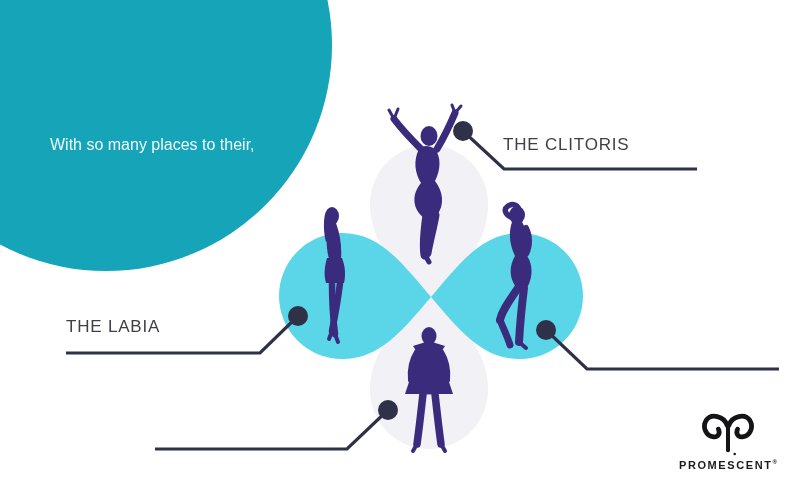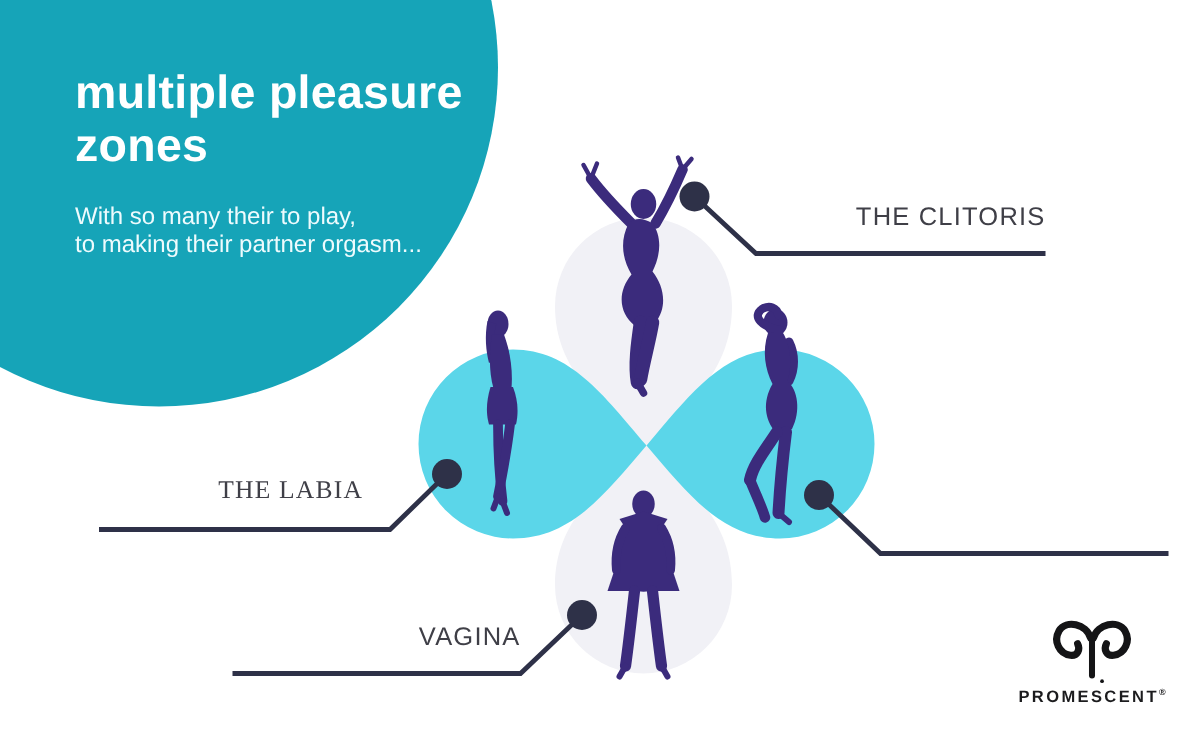--- a/index.html
+++ b/index.html
@@ -20,44 +20,39 @@
   .subtitle{
     position:absolute;left:50px;top:135px;width:260px;
     color:#eefbfd;font-size:16px;line-height:19px;font-weight:400;
   }
   .subtitle span{display:block;}
   
   svg.overlay{position:absolute;left:0;top:0;}
   
   .callout-label{
     position:absolute;color:#3f3f47;font-size:17px;letter-spacing:.8px;
-    font-weight:500;text-align:right;white-space:nowrap;
+    font-weight:500;text-align:left;white-space:nowrap;
   }
   
   .brand{position:absolute;left:662px;top:412px;width:132px;text-align:center;}
   .brand svg{display:block;margin:0 auto;}
   .brand-name{
     margin-top:3px;color:#1c1c1e;font-size:11px;font-weight:700;
     letter-spacing:1.6px;
   }
   .brand-name sup{font-size:6px;letter-spacing:0;}
 </style>
 </head>
 <body>
 
 <div id="stage">
 
   <div class="teal-circle"></div>
-  <div class="title">
-    <div>multiple pleasure</div>
-    <div>zones</div>
-  </div>
   <div class="subtitle">
-    <span>With so many their to play,</span>
-    <span>to making their partner orgasm...</span>
+    <span>With so many places to their,</span>
   </div>
 
   <svg class="overlay" width="800" height="500" viewBox="0 0 800 500">
 
     <path fill="#f1f1f6" d="M431,297 C400,270 370,246 370,204 A59,59 0 1 1 488,204 C488,246 460,270 431,297 Z"></path>
     <path fill="#f1f1f6" d="M431,297 C400,324 370,348 370,390 A59,59 0 1 0 488,390 C488,348 460,324 431,297 Z"></path>
 
     <path fill="#5bd6e9" d="M431,297 C402,263 380,233 342,233 A63,63 0 1 0 342,359 C380,359 402,331 431,297 Z"></path>
     <path fill="#5bd6e9" d="M431,297 C460,263 482,233 520,233 A62,62 0 1 1 520,359 C482,359 460,331 431,297 Z"></path>
 
@@ -116,22 +111,21 @@
     </g>
     <g fill="#2e3148">
       <circle cx="463" cy="131" r="10"></circle>
       <circle cx="298" cy="316" r="10"></circle>
       <circle cx="546" cy="330" r="10"></circle>
       <circle cx="388" cy="410" r="10"></circle>
     </g>
   </svg>
 
   <div class="callout-label" style="left:503px;top:135px;width:194px;">THE CLITORIS</div>
-  <div class="callout-label" style="left:48px;top:317px;width:194px;font-family:Liberation Serif, serif;">THE LABIA</div>
-  <div class="callout-label" style="left:155px;top:415px;width:192px;">VAGINA</div>
+  <div class="callout-label" style="left:66px;top:317px;width:194px;">THE LABIA</div>
 
   <div class="brand">
     <svg width="58" height="44" viewBox="0 0 60 46" fill="none" stroke="#141416" stroke-linecap="round">
       <path d="M29,14 C26,4 12,1 7,9 C3,16 7,25 15,26 C20,26.5 22,22 20,18" stroke-width="5"></path>
       <path d="M31,14 C34,4 48,1 53,9 C57,16 53,25 45,26 C40,26.5 38,22 40,18" stroke-width="5"></path>
       <path d="M30,13 L30,40" stroke-width="4.2"></path>
       <circle cx="37" cy="44" r="1.3" fill="#141416" stroke="none"></circle>
     </svg>
     <div class="brand-name">
       <span>PROMESCENT</span><sup>®</sup>

